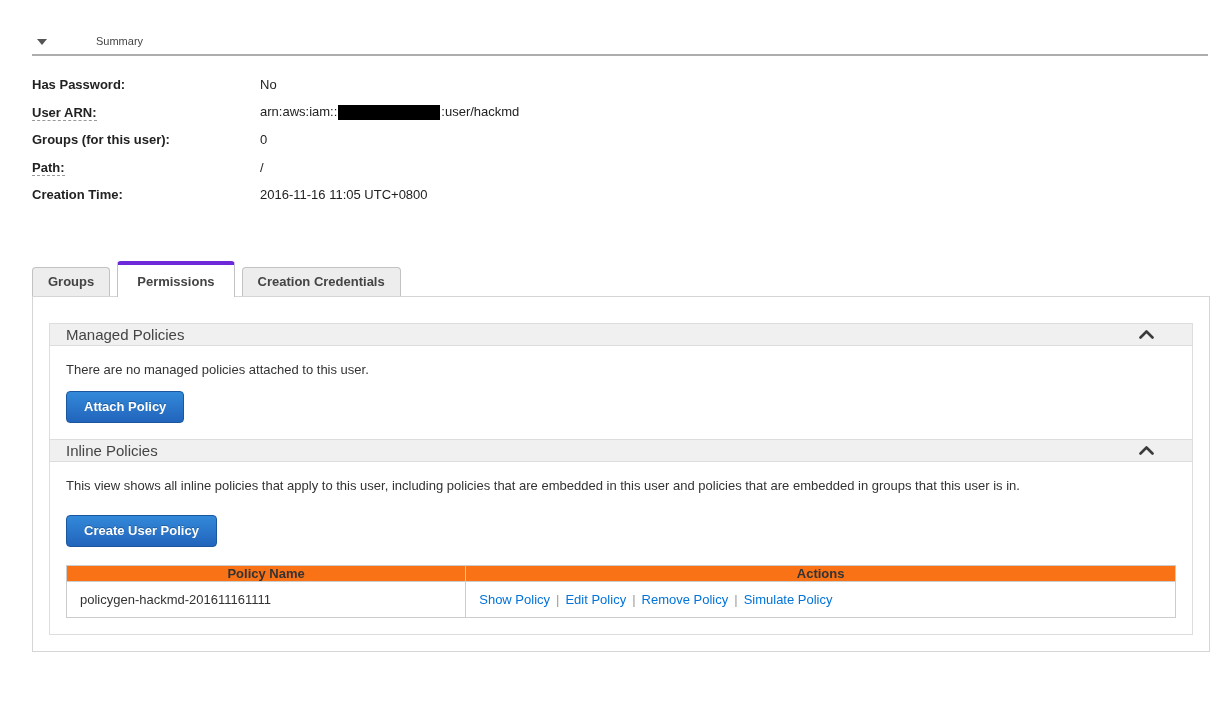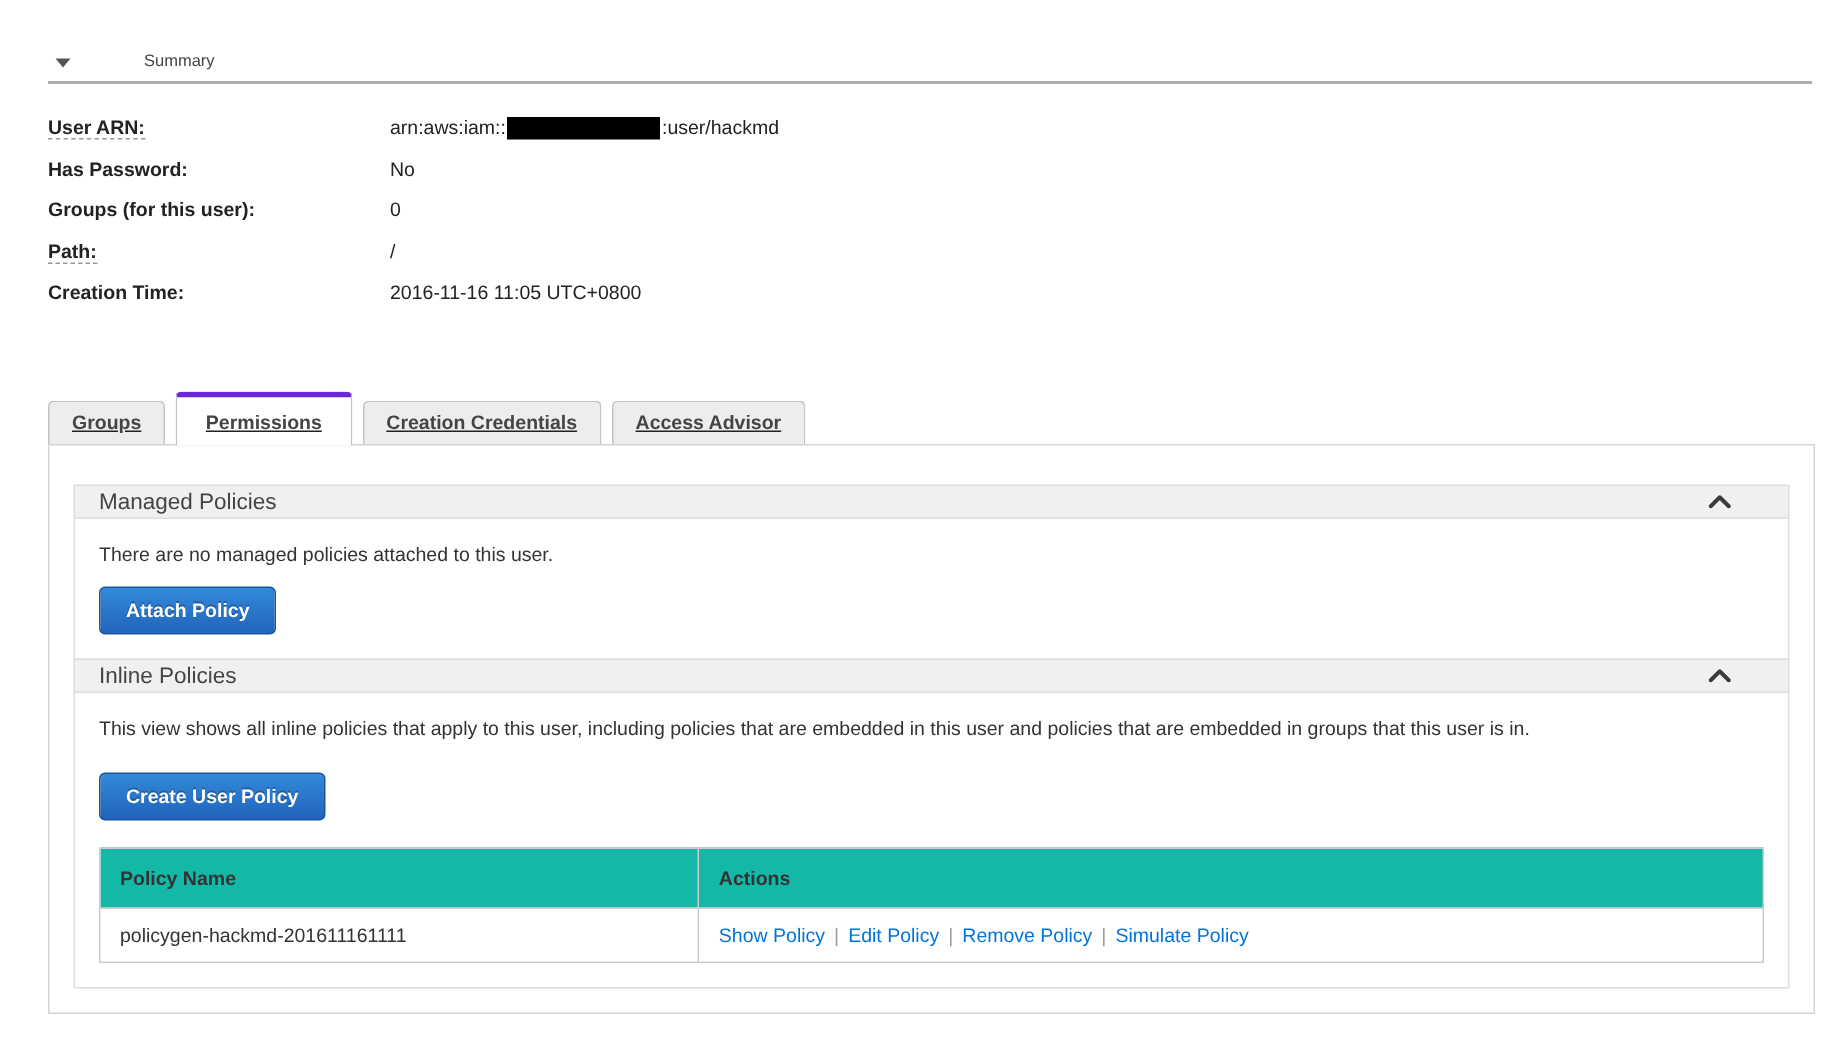--- a/index.html
+++ b/index.html
@@ -60,21 +60,20 @@
     margin: 0 1px;
   }
 
   
   .tabs {
     margin-top: 52px;
     display: flex;
     align-items: flex-end;
     position: relative;
     z-index: 2;
-    text-decoration: underline;
   }
   .tab {
     background: #ededed;
     border: 1px solid #c2c2c2;
     border-bottom: none;
     border-radius: 4px 4px 0 0;
     padding: 6px 15px 7px 15px;
     font-size: 13px;
     font-weight: bold;
     color: #444;
@@ -134,26 +133,26 @@
   }
   .btn-row { margin-bottom: 18px; }
 
   
   .policy-table {
     width: 100%;
     border-collapse: collapse;
     font-size: 13px;
   }
   .policy-table th {
-    background: #14b8a6;
+    background: #f97316;
     border: 1px solid #ccc;
-    text-align: left;
+    text-align: center;
     font-weight: bold;
     color: #333;
-    padding: 12px 13px;
+    padding: 0 13px;
   }
   .policy-table td {
     border: 1px solid #ccc;
     padding: 10px 13px;
     color: #333;
   }
   .col-policy-name { width: 36%; }
   .action-link { color: #0273d9; text-decoration: none; cursor: pointer; }
   .pipe-sep { color: #9b9b9b; margin: 0 6px; }
 </style>
@@ -164,46 +163,45 @@
 
 
   <div class="summary-title-row">
     <span class="tri-down"></span>
     <span>Summary</span>
   </div>
   <hr class="summary-rule">
 
   <div class="fields">
     <div class="field-row">
+      <span class="field-label">Has Password:</span>
+      <span class="field-value">No</span>
+    </div>
+    <div class="field-row">
       <span class="field-label"><span class="dashed">User ARN:</span></span>
       <span class="field-value"><span>arn:aws:iam::</span><span class="redacted-box"></span><span>:user/hackmd</span></span>
-    </div>
-    <div class="field-row">
-      <span class="field-label">Has Password:</span>
-      <span class="field-value">No</span>
     </div>
     <div class="field-row">
       <span class="field-label">Groups (for this user):</span>
       <span class="field-value">0</span>
     </div>
     <div class="field-row">
       <span class="field-label"><span class="dashed">Path:</span></span>
       <span class="field-value">/</span>
     </div>
     <div class="field-row">
       <span class="field-label">Creation Time:</span>
       <span class="field-value">2016-11-16 11:05 UTC+0800</span>
     </div>
   </div>
 
   <div class="tabs">
     <div class="tab">Groups</div>
     <div class="tab active">Permissions</div>
     <div class="tab">Creation Credentials</div>
-    <div class="tab">Access Advisor</div>
   </div>
 
   <div class="panel">
 
     <div class="policy-section">
       <div class="section-header">
         <span>Managed Policies</span>
         <span class="chevron-btn">
           <svg width="15" height="9" viewBox="0 0 15 9">
               <polyline points="1.5,7.5 7.5,1.5 13.5,7.5" fill="none" stroke="#3b3b3b" stroke-width="2.6" stroke-linecap="round" stroke-linejoin="round"></polyline>

